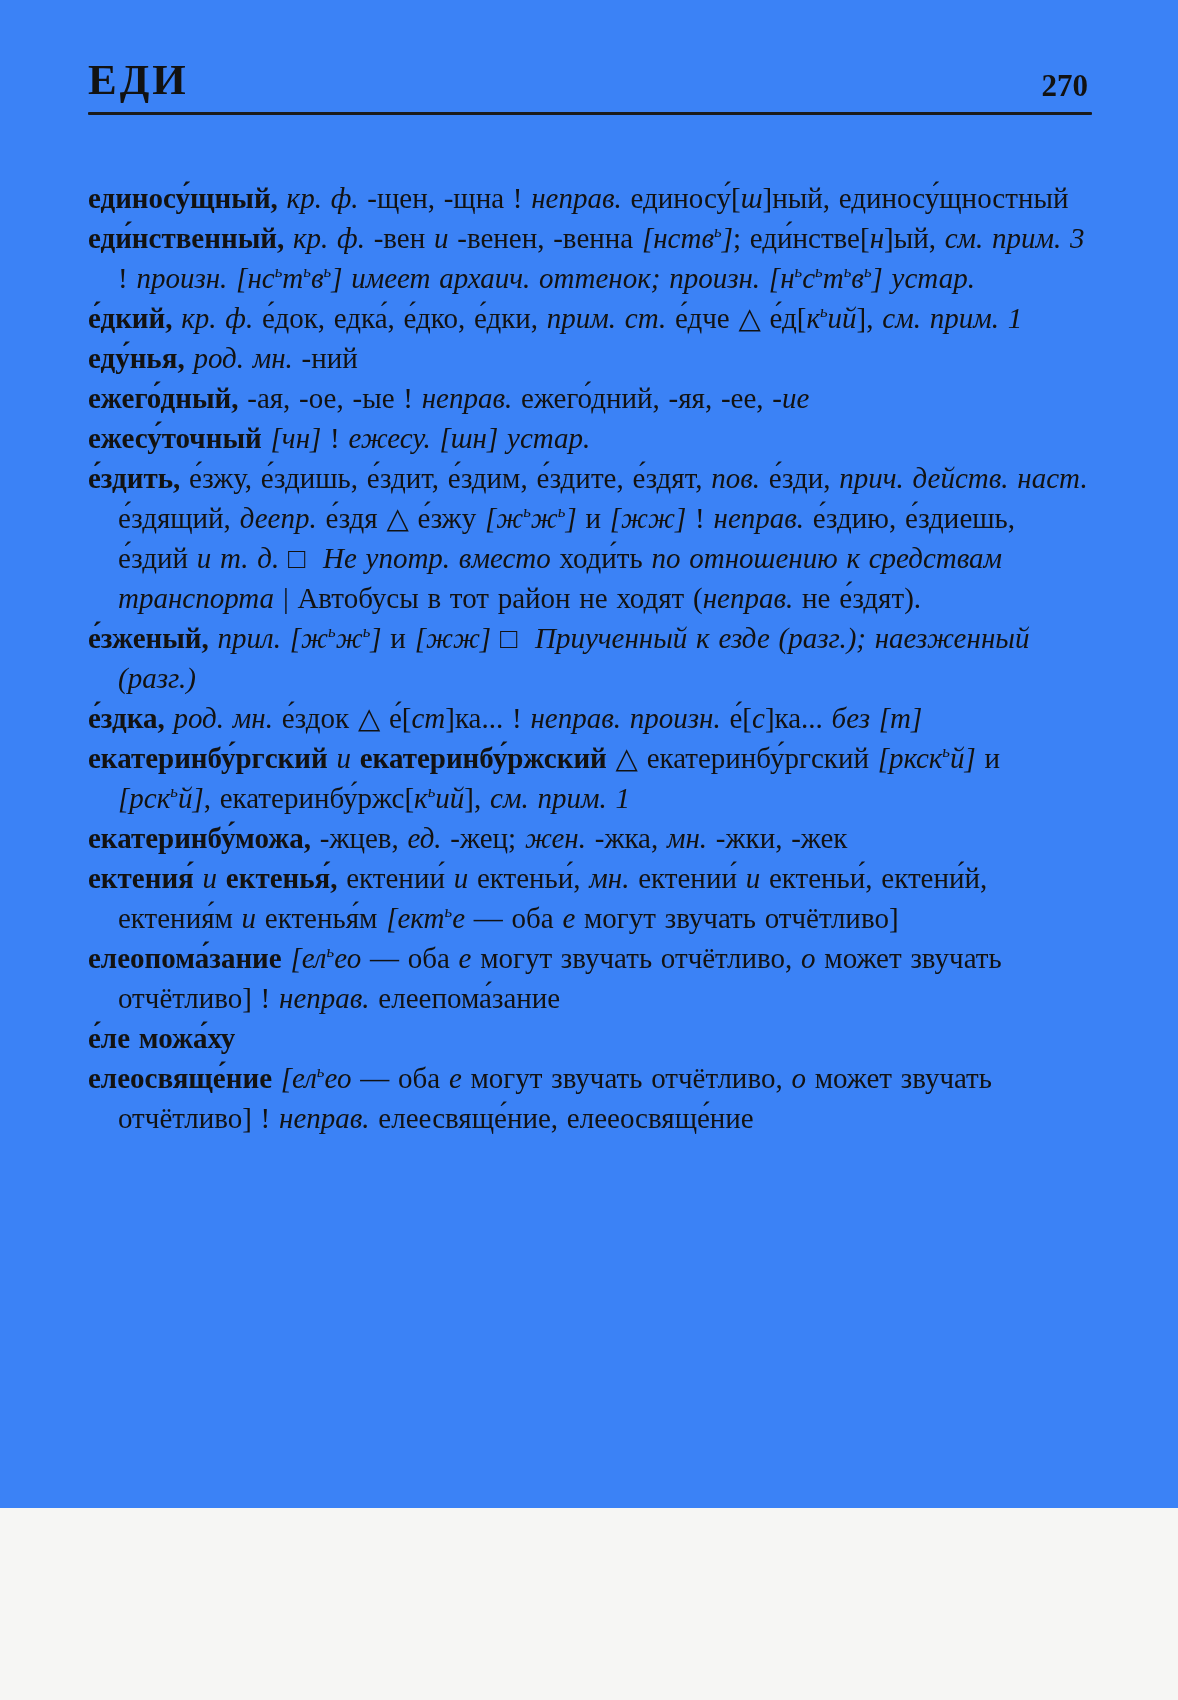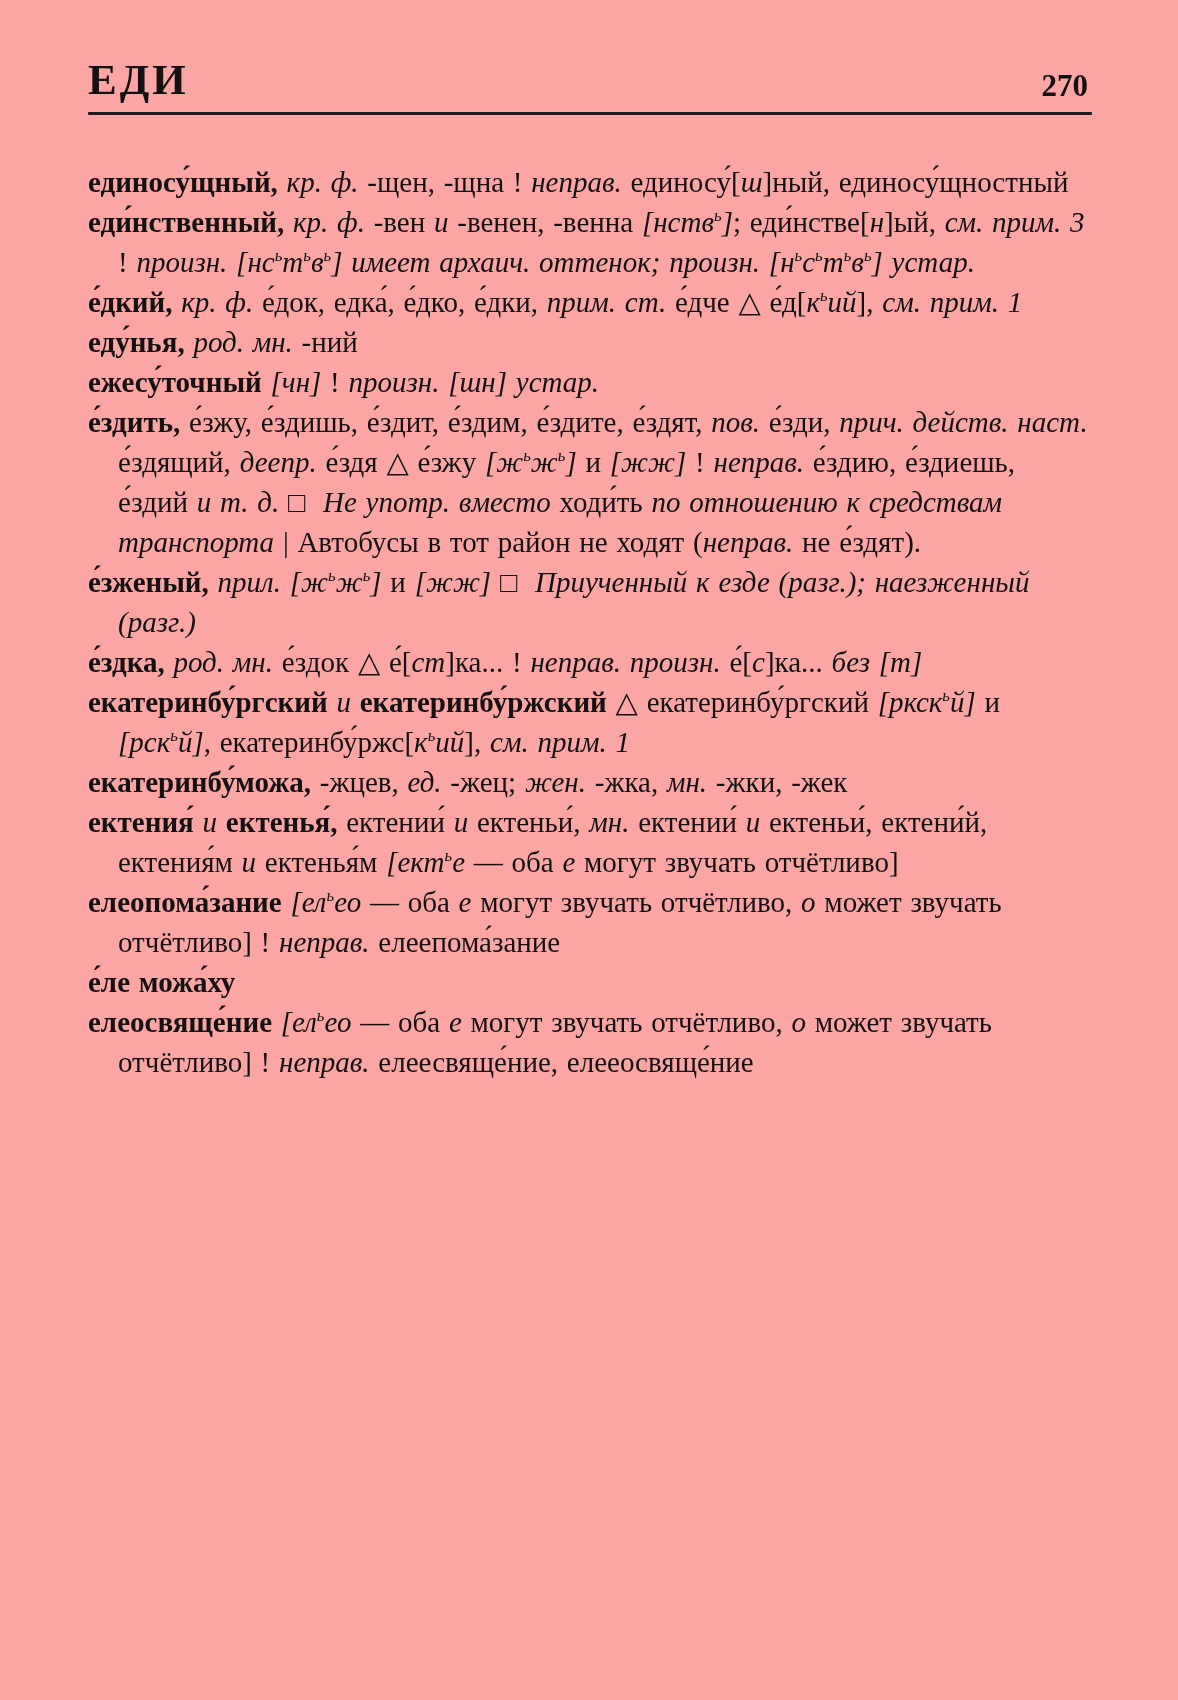--- a/index.html
+++ b/index.html
@@ -4,22 +4,22 @@
 <style>
   html, body { margin: 0; padding: 0; }
   body {
     background: #f6f6f4;
     font-family: "Liberation Serif", "DejaVu Serif", serif;
     color: #121212;
   }
   .page {
     position: relative;
     width: 1178px;
-    height: 1700px;
-    background: #fca5a5;
+    height: 1508px;
+    background: #3b82f6;
     box-sizing: border-box;
     padding: 58px 86px 8px 88px;
     overflow: hidden;
   }
   .running-head {
     display: flex;
     justify-content: space-between;
     align-items: flex-end;
   }
   .section-label {
@@ -34,21 +34,21 @@
     line-height: 1;
     padding-right: 4px;
   }
   .head-rule {
     margin-top: 11px;
     height: 3px;
     background: #1b1b1b;
     border-radius: 1px;
   }
   .entries {
-    margin-top: 47px;
+    margin-top: 63px;
   }
   p.entry {
     margin: 0;
     padding-left: 30px;
     text-indent: -30px;
     font-size: 29px;
     line-height: 40px;
     word-spacing: 1.5px;
   }
   .seg { white-space: pre-wrap; }
@@ -68,21 +68,22 @@
     <div class="section-label">ЕДИ</div>
     <div class="page-number">270</div>
   </div>
   <div class="head-rule"></div>
 
   <div class="entries">
       <p class="entry"><span class="seg b">единосу́щный, </span><span class="seg i">кр. ф. </span><span class="seg n">-щен, -щна ! </span><span class="seg i">неправ. </span><span class="seg n">единосу́[</span><span class="seg i">ш</span><span class="seg n">]ный, единосу́щностный</span></p>
       <p class="entry"><span class="seg b">еди́нственный, </span><span class="seg i">кр. ф. </span><span class="seg n">-вен </span><span class="seg i">и </span><span class="seg n">-венен, -венна </span><span class="seg i">[нств<sup>ь</sup>]</span><span class="seg n">; еди́нстве[</span><span class="seg i">н</span><span class="seg n">]ый, </span><span class="seg i">см. прим. 3</span><span class="seg n"> ! </span><span class="seg i">произн. [нс<sup>ь</sup>т<sup>ь</sup>в<sup>ь</sup>] имеет архаич. оттенок; произн. [н<sup>ь</sup>с<sup>ь</sup>т<sup>ь</sup>в<sup>ь</sup>] устар.</span></p>
       <p class="entry"><span class="seg b">е́дкий, </span><span class="seg i">кр. ф. </span><span class="seg n">е́док, едка́, е́дко, е́дки, </span><span class="seg i">прим. ст. </span><span class="seg n">е́дче △ е́д[</span><span class="seg i">к<sup>ь</sup>ий</span><span class="seg n">], </span><span class="seg i">см. прим. 1</span></p>
       <p class="entry"><span class="seg b">еду́нья, </span><span class="seg i">род. мн. </span><span class="seg n">-ний</span></p>
-      <p class="entry"><span class="seg b">ежесу́точный </span><span class="seg i">[чн]</span><span class="seg n"> ! </span><span class="seg i">произн. [шн] устар.</span></p>
+      <p class="entry"><span class="seg b">ежего́дный, </span><span class="seg n">-ая, -ое, -ые ! </span><span class="seg i">неправ. </span><span class="seg n">ежего́дний, -яя, -ее, </span><span class="seg i">-ие</span></p>
+      <p class="entry"><span class="seg b">ежесу́точный </span><span class="seg i">[чн]</span><span class="seg n"> ! </span><span class="seg i">ежесу. [шн] устар.</span></p>
       <p class="entry"><span class="seg b">е́здить, </span><span class="seg n">е́зжу, е́здишь, е́здит, е́здим, е́здите, е́здят, </span><span class="seg i">пов. </span><span class="seg n">е́зди, </span><span class="seg i">прич. действ. наст. </span><span class="seg n">е́здящий, </span><span class="seg i">деепр. </span><span class="seg n">е́здя △ е́зжу </span><span class="seg i">[ж<sup>ь</sup>ж<sup>ь</sup>]</span><span class="seg n"> и </span><span class="seg i">[жж]</span><span class="seg n"> ! </span><span class="seg i">неправ. </span><span class="seg n">е́здию, е́здиешь, е́здий </span><span class="seg i">и т. д. </span><span class="seg n">□  </span><span class="seg i">Не употр. вместо </span><span class="seg n">ходи́ть </span><span class="seg i">по отношению к средствам транспорта </span><span class="seg n">| Автобусы в тот район не ходят (</span><span class="seg i">неправ. </span><span class="seg n">не е́здят).</span></p>
       <p class="entry"><span class="seg b">е́зженый, </span><span class="seg i">прил. [ж<sup>ь</sup>ж<sup>ь</sup>]</span><span class="seg n"> и </span><span class="seg i">[жж]</span><span class="seg n"> □  </span><span class="seg i">Приученный к езде (разг.); наезженный (разг.)</span></p>
       <p class="entry"><span class="seg b">е́здка, </span><span class="seg i">род. мн. </span><span class="seg n">е́здок △ е́[</span><span class="seg i">ст</span><span class="seg n">]ка... ! </span><span class="seg i">неправ. произн. </span><span class="seg n">е́[</span><span class="seg i">с</span><span class="seg n">]ка... </span><span class="seg i">без [т]</span></p>
       <p class="entry"><span class="seg b">екатеринбу́ргский </span><span class="seg i">и </span><span class="seg b">екатеринбу́ржский</span><span class="seg n"> △ екатеринбу́ргский </span><span class="seg i">[ркск<sup>ь</sup>й]</span><span class="seg n"> и </span><span class="seg i">[рск<sup>ь</sup>й]</span><span class="seg n">, екатеринбу́ржс[</span><span class="seg i">к<sup>ь</sup>ий</span><span class="seg n">], </span><span class="seg i">см. прим. 1</span></p>
       <p class="entry"><span class="seg b">екатеринбу́можа, </span><span class="seg n">-жцев, </span><span class="seg i">ед. </span><span class="seg n">-жец; </span><span class="seg i">жен. </span><span class="seg n">-жка, </span><span class="seg i">мн. </span><span class="seg n">-жки, -жек</span></p>
       <p class="entry"><span class="seg b">ектения́ </span><span class="seg i">и </span><span class="seg b">ектенья́, </span><span class="seg n">ектении́ </span><span class="seg i">и </span><span class="seg n">ектеньи́, </span><span class="seg i">мн. </span><span class="seg n">ектении́ </span><span class="seg i">и </span><span class="seg n">ектеньи́, ектени́й, ектения́м </span><span class="seg i">и </span><span class="seg n">ектенья́м </span><span class="seg i">[ект<sup>ь</sup>е</span><span class="seg n"> — оба </span><span class="seg i">е</span><span class="seg n"> могут звучать отчётливо]</span></p>
       <p class="entry"><span class="seg b">елеопома́зание </span><span class="seg i">[ел<sup>ь</sup>ео</span><span class="seg n"> — оба </span><span class="seg i">е</span><span class="seg n"> могут звучать отчётливо, </span><span class="seg i">о</span><span class="seg n"> может звучать отчётливо] ! </span><span class="seg i">неправ. </span><span class="seg n">елеепома́зание</span></p>
       <p class="entry"><span class="seg b">е́ле можа́ху</span></p>
       <p class="entry"><span class="seg b">елеосвяще́ние </span><span class="seg i">[ел<sup>ь</sup>ео</span><span class="seg n"> — оба </span><span class="seg i">е</span><span class="seg n"> могут звучать отчётливо, </span><span class="seg i">о</span><span class="seg n"> может звучать отчётливо] ! </span><span class="seg i">неправ. </span><span class="seg n">елеесвяще́ние, елееосвяще́ние</span></p>
     </div>

